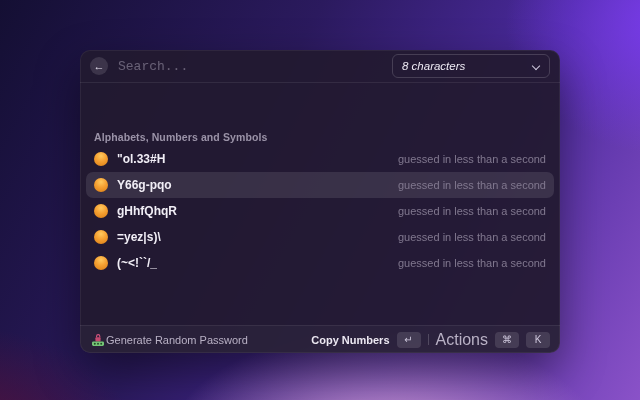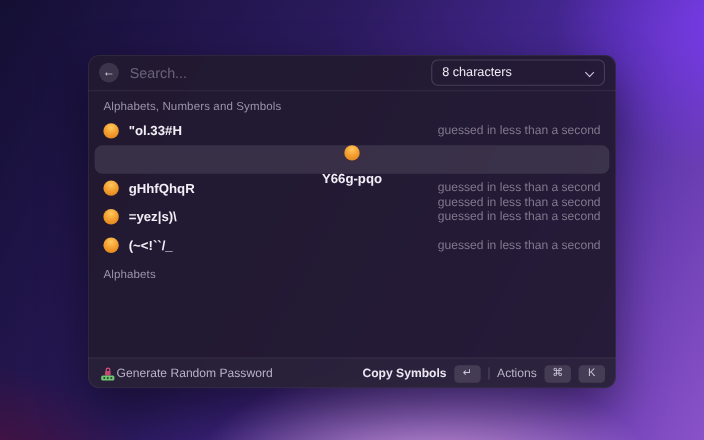--- a/index.html
+++ b/index.html
@@ -25,46 +25,46 @@
     padding:0 10px;border-bottom:1px solid rgba(255,255,255,0.08);
   }
   .back-btn{
     width:18px;height:18px;border-radius:50%;flex:0 0 18px;
     background:rgba(255,255,255,0.12);color:#e9e5f2;
     display:flex;align-items:center;justify-content:center;
     font-size:11px;line-height:1;cursor:default;
   }
   .search-input{
     flex:1;background:transparent;border:none;outline:none;
-    color:#efecf5;font-size:13px;font-family:Liberation Sans, sans-serif;
+    color:#efecf5;font-size:13px;font-family:Liberation Mono, monospace;
   }
   .search-input::placeholder{color:rgba(235,230,245,0.35);}
   .dropdown{
     flex:0 0 auto;height:22px;min-width:138px;
     border:1px solid rgba(255,255,255,0.16);border-radius:6px;
     display:flex;align-items:center;justify-content:space-between;
-    gap:8px;padding:0 9px;color:#efecf5;font-size:11.5px;
+    gap:8px;padding:0 9px;color:#efecf5;font-size:11.5px;font-style:italic;
   }
   .chev{width:8px;height:8px;position:relative;flex:0 0 8px;}
   .chev::before{
     content:"";position:absolute;left:1px;top:1px;width:5px;height:5px;
     border-right:1.5px solid #cfc8dd;border-bottom:1.5px solid #cfc8dd;
     transform:rotate(45deg);
   }
   
   .list{flex:1 1 auto;overflow:hidden;padding:0 6px;}
   .sec-label{
-    padding:8px 8px 3px 8px;font-size:10.5px;font-weight:400;
-    color:#9b93a8;letter-spacing:.1px;
+    padding:8px 8px 3px 8px;font-size:10.5px;font-weight:700;
+    color:#9b93a8;letter-spacing:.1px;margin-top:40px;
   }
   .row{
     height:26px;display:flex;align-items:center;gap:9px;
     padding:0 8px;border-radius:7px;
   }
-  .row.selected{background:rgba(255,255,255,0.10);flex-direction:column;}
+  .row.selected{background:rgba(255,255,255,0.10);}
   .dot{
     width:14px;height:14px;border-radius:50%;flex:0 0 14px;
     background:radial-gradient(circle at 50% 28%, #ffc95e 0%, #f5a032 45%, #d97d15 100%);
   }
   .pw{font-size:12px;font-weight:700;color:#f1eef6;white-space:pre;}
   .meta{margin-left:auto;font-size:11px;color:#81788f;}
   
   .footer{
     height:27px;flex:0 0 27px;display:flex;align-items:center;gap:0;
     padding:0 10px;border-top:1px solid rgba(255,255,255,0.07);
@@ -73,21 +73,21 @@
   .footer-title{font-size:11px;color:#b9b1c5;}
   .footer-right{margin-left:auto;display:flex;align-items:center;gap:7px;}
   .primary-action{font-size:11px;font-weight:700;color:#ece8f2;}
   .key-badge{
     min-width:18px;height:16px;padding:0 3px;border-radius:4px;
     background:rgba(255,255,255,0.12);color:#cfc8dd;
     display:flex;align-items:center;justify-content:center;
     font-size:10px;line-height:1;
   }
   .vdiv{width:1px;height:11px;background:rgba(255,255,255,0.18);}
-  .actions-label{font-size:11px;color:#b9b1c5;}
+  .actions-label{font-size:16px;color:#b9b1c5;}
   .ext-icon{width:16px;height:16px;flex:0 0 16px;display:block;}
 </style>
 </head>
 <body>
 
 <div class="window">
 
   <div class="header">
     <div class="back-btn">
       <span>←</span>
@@ -139,21 +139,21 @@
     <svg class="ext-icon" viewBox="0 0 16 16">
       <path d="M6.6 5.5 V4.2 a1.6 1.6 0 0 1 3.2 0 V5.5" fill="none" stroke="#d4547e" stroke-width="1.1"></path>
       <rect x="5.4" y="5.2" width="5.2" height="4.2" rx="1" fill="#c2486f"></rect>
       <rect x="2" y="9.4" width="12" height="4.6" rx="1.4" fill="#74c476"></rect>
       <circle cx="4.8" cy="11.7" r="0.95" fill="#204a24"></circle>
       <circle cx="8" cy="11.7" r="0.95" fill="#204a24"></circle>
       <circle cx="11.2" cy="11.7" r="0.95" fill="#204a24"></circle>
     </svg>
     <span class="footer-title">Generate Random Password</span>
     <div class="footer-right">
-      <span class="primary-action">Copy Symbols</span>
+      <span class="primary-action">Copy Numbers</span>
       <span class="key-badge">↵</span>
       <span class="vdiv"></span>
       <span class="actions-label">Actions</span>
       <span class="key-badge">⌘</span>
       <span class="key-badge">K</span>
     </div>
   </div>
 
 </div>
 

